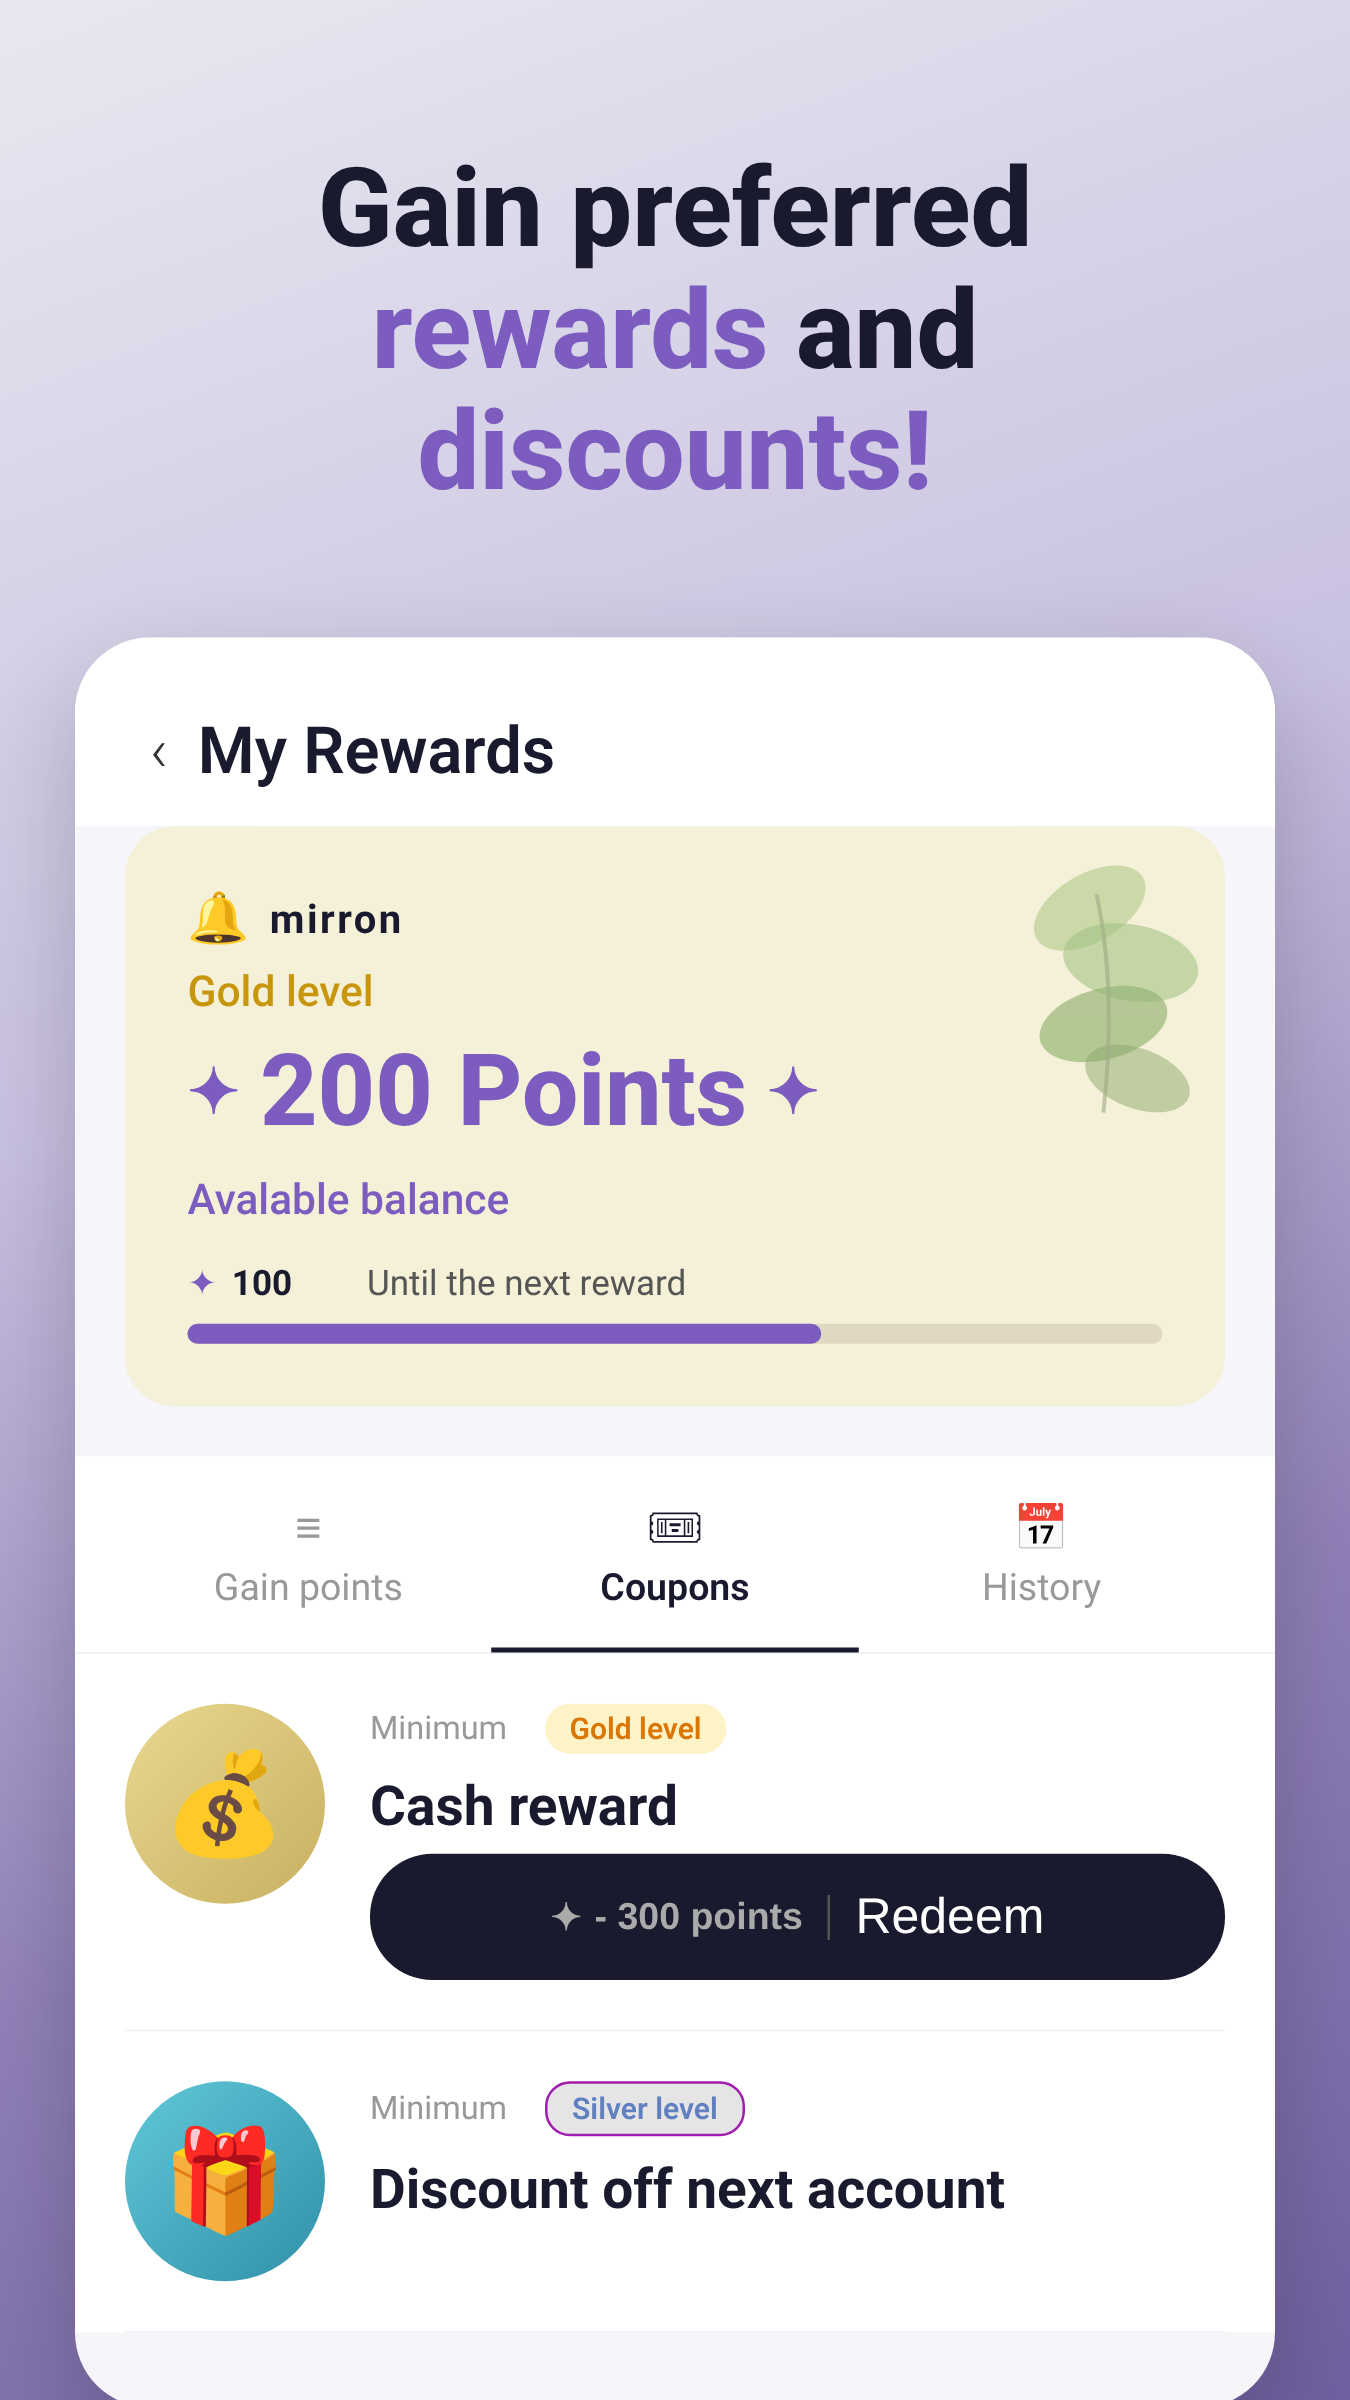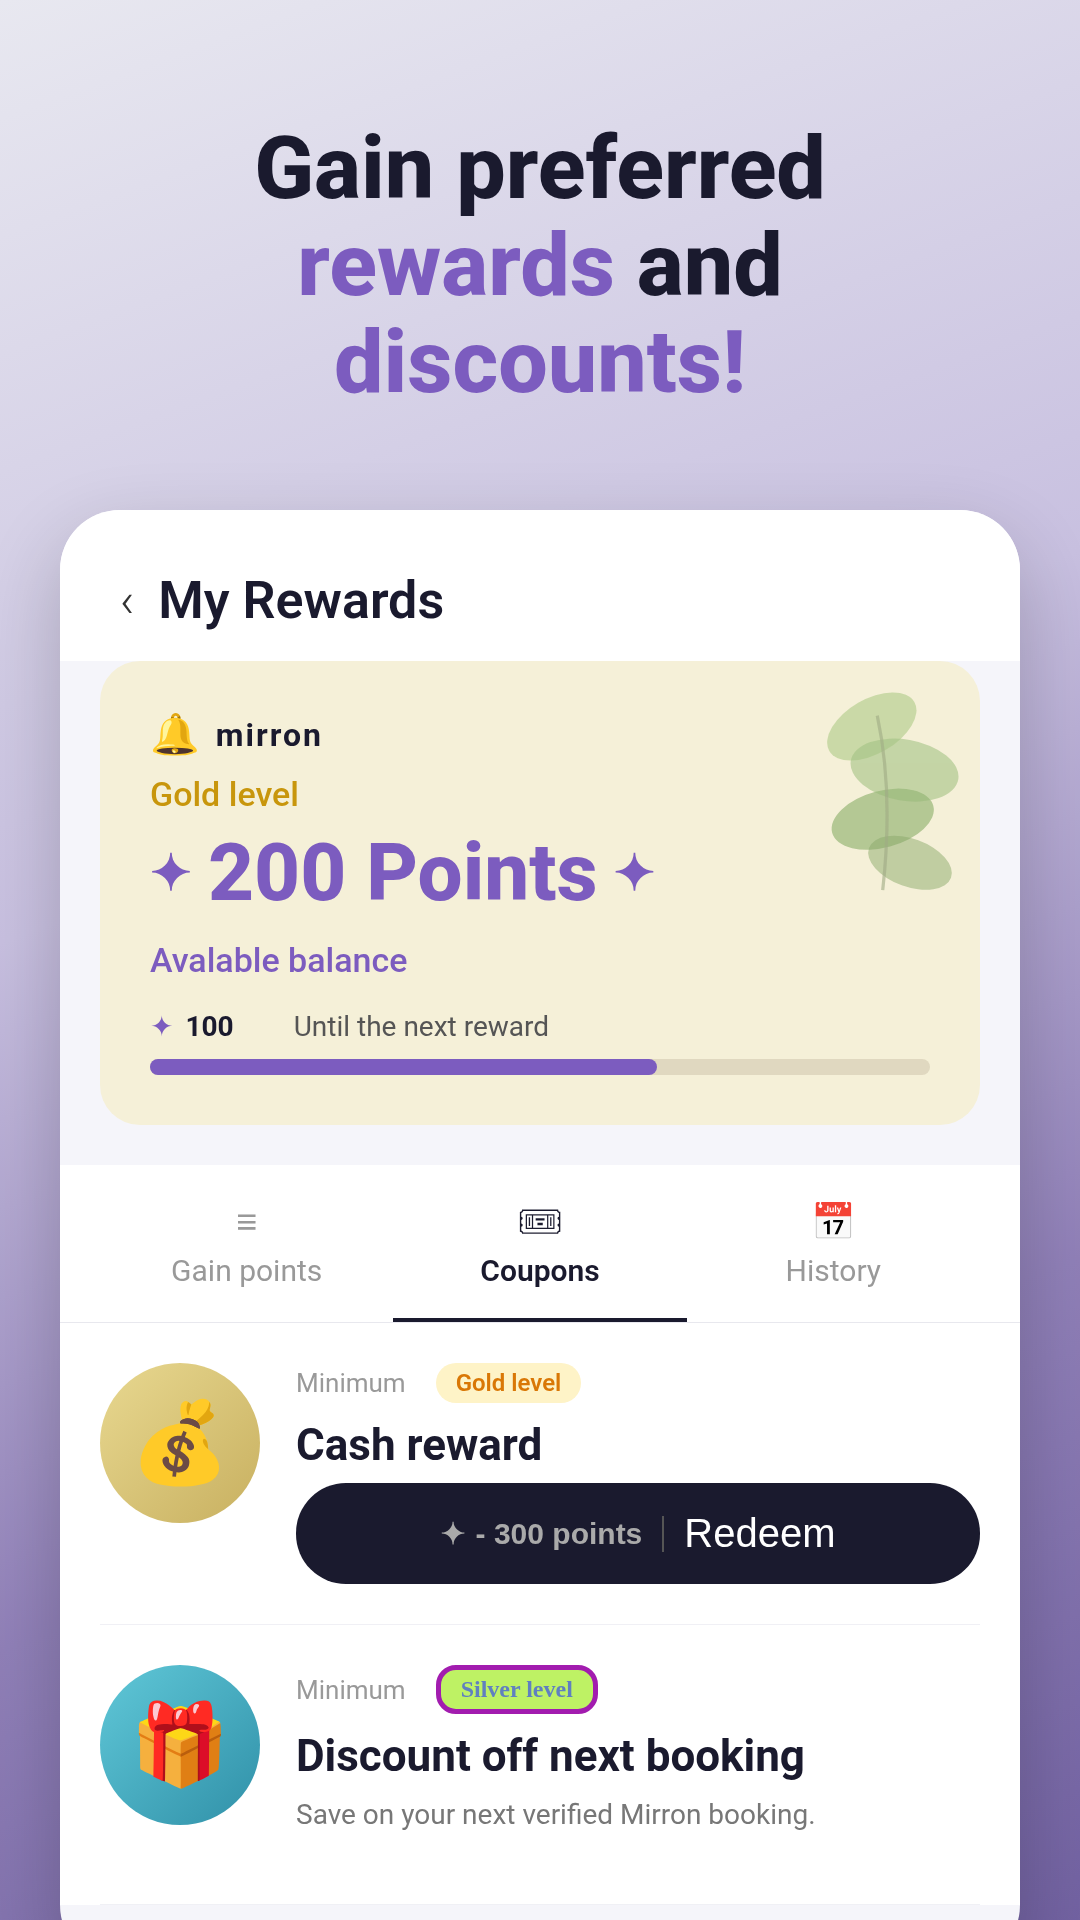--- a/index.html
+++ b/index.html
@@ -245,24 +245,23 @@
       font-size: 24px;
       font-weight: 600;
     }
 
     .level-badge.gold {
       background: #fef3c7;
       color: #d97706;
     }
 
     .level-badge.silver {
-      background: #bef264;
+      background: #e5e5e5;
       color: #6080c0;
-      border: 5px solid #a21caf;
-      font-family: Liberation Serif, serif;
+      border: 2px solid #a21caf;
     }
 
     .coupon-title {
       font-size: 44px;
       font-weight: 700;
       color: #1a1a2e;
       margin-bottom: 12px;
     }
 
     .coupon-desc {
@@ -412,19 +411,18 @@
 
     <div class="coupon-item">
       <div class="coupon-image teal-bg">
         <span class="emoji-circle">🎁</span>
       </div>
       <div class="coupon-content">
         <div class="minimum-row">
           <span class="minimum-label">Minimum</span>
           <span class="level-badge silver">Silver level</span>
         </div>
-        <div class="coupon-title">Discount off next booking</div>
-        <div class="coupon-desc">Save on your next verified Mirron booking.</div>
+        <div class="coupon-title">Discount off next account</div>
       </div>
     </div>
 
   </div>
 </div>
 
 </body></html>

